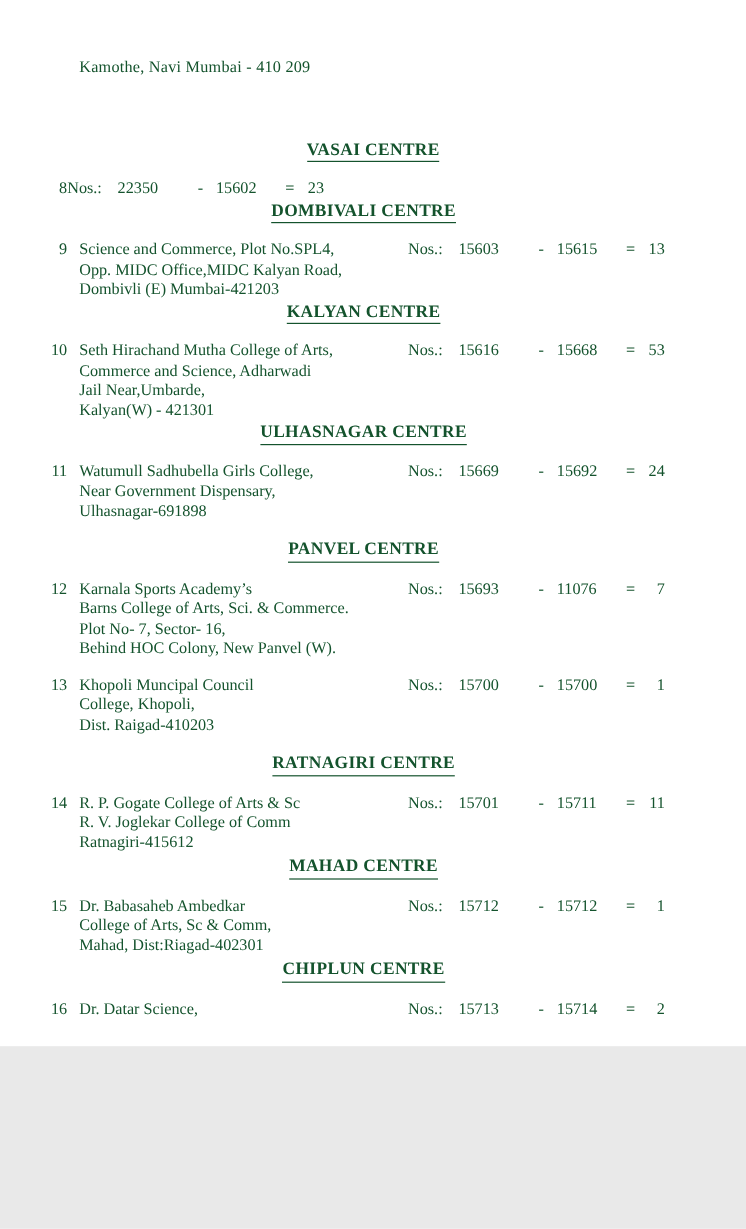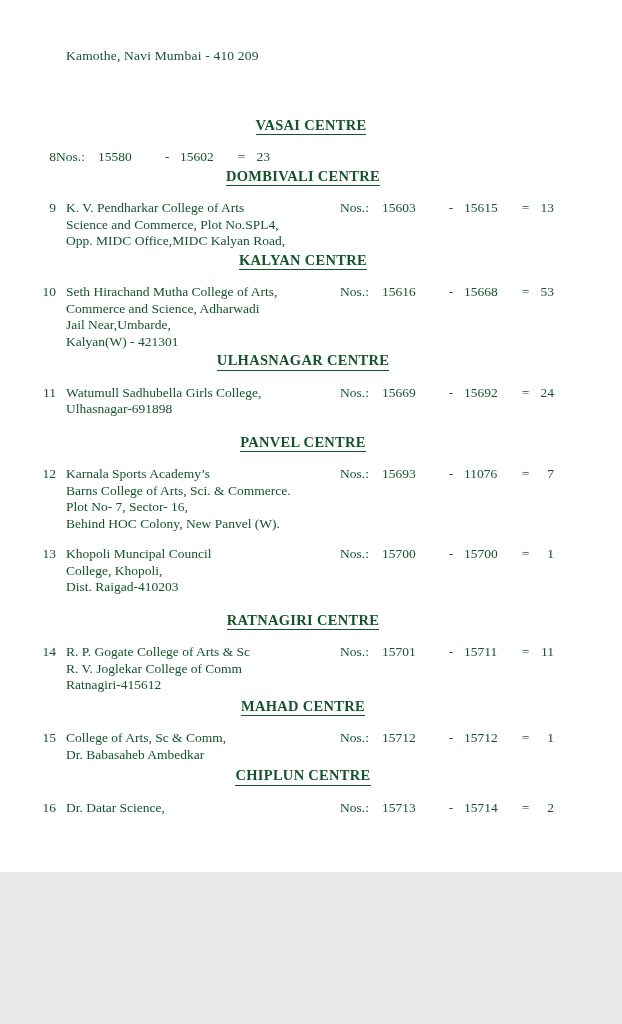--- a/index.html
+++ b/index.html
@@ -70,37 +70,37 @@
 
   <div class="address-line">Kamothe, Navi Mumbai - 410 209</div>
 
   <div class="heading-row hr-first">
     <span class="centre-heading">VASAI CENTRE</span>
   </div>
   <div class="entry">
     <div class="entry-num">8</div>
     <div class="nos">
       <span class="nos-label">Nos.:</span>
-      <span class="nos-from">15580</span>
+      <span class="nos-from">22350</span>
       <span class="nos-dash">-</span>
       <span class="nos-to">15602</span>
       <span class="nos-eq">=</span>
       <span class="nos-count">23</span>
     </div>
   </div>
 
   <div class="heading-row hr-tight">
     <span class="centre-heading">DOMBIVALI CENTRE</span>
   </div>
   <div class="entry">
     <div class="entry-num">9</div>
     <div class="entry-body">
-      <div>K. V. Pendharkar College of Arts</div>
       <div>Science and Commerce, Plot No.SPL4,</div>
       <div>Opp. MIDC Office,MIDC Kalyan Road,</div>
+      <div>Dombivli (E) Mumbai-421203</div>
     </div>
     <div class="nos">
       <span class="nos-label">Nos.:</span>
       <span class="nos-from">15603</span>
       <span class="nos-dash">-</span>
       <span class="nos-to">15615</span>
       <span class="nos-eq">=</span>
       <span class="nos-count">13</span>
     </div>
   </div>
@@ -126,20 +126,21 @@
     </div>
   </div>
 
   <div class="heading-row hr-tight">
     <span class="centre-heading">ULHASNAGAR CENTRE</span>
   </div>
   <div class="entry">
     <div class="entry-num">11</div>
     <div class="entry-body">
       <div>Watumull Sadhubella Girls College,</div>
+      <div>Near Government Dispensary,</div>
       <div>Ulhasnagar-691898</div>
     </div>
     <div class="nos">
       <span class="nos-label">Nos.:</span>
       <span class="nos-from">15669</span>
       <span class="nos-dash">-</span>
       <span class="nos-to">15692</span>
       <span class="nos-eq">=</span>
       <span class="nos-count">24</span>
     </div>
@@ -202,22 +203,23 @@
       <span class="nos-count">11</span>
     </div>
   </div>
 
   <div class="heading-row hr-small">
     <span class="centre-heading">MAHAD CENTRE</span>
   </div>
   <div class="entry">
     <div class="entry-num">15</div>
     <div class="entry-body">
+      <div>Dr. Babasaheb Ambedkar</div>
       <div>College of Arts, Sc &amp; Comm,</div>
-      <div>Dr. Babasaheb Ambedkar</div>
+      <div>Mahad, Dist:Riagad-402301</div>
     </div>
     <div class="nos">
       <span class="nos-label">Nos.:</span>
       <span class="nos-from">15712</span>
       <span class="nos-dash">-</span>
       <span class="nos-to">15712</span>
       <span class="nos-eq">=</span>
       <span class="nos-count">1</span>
     </div>
   </div>

